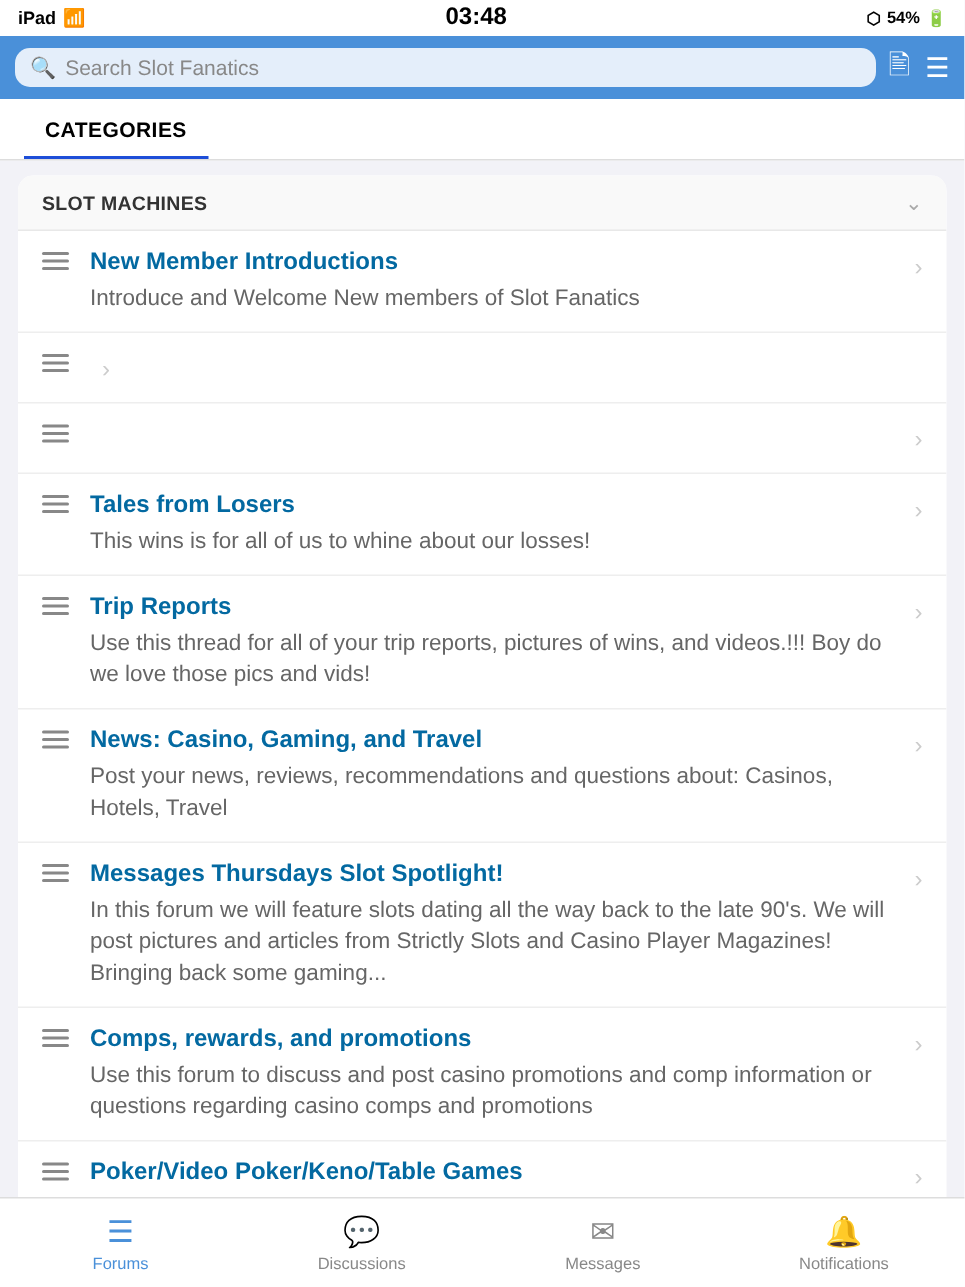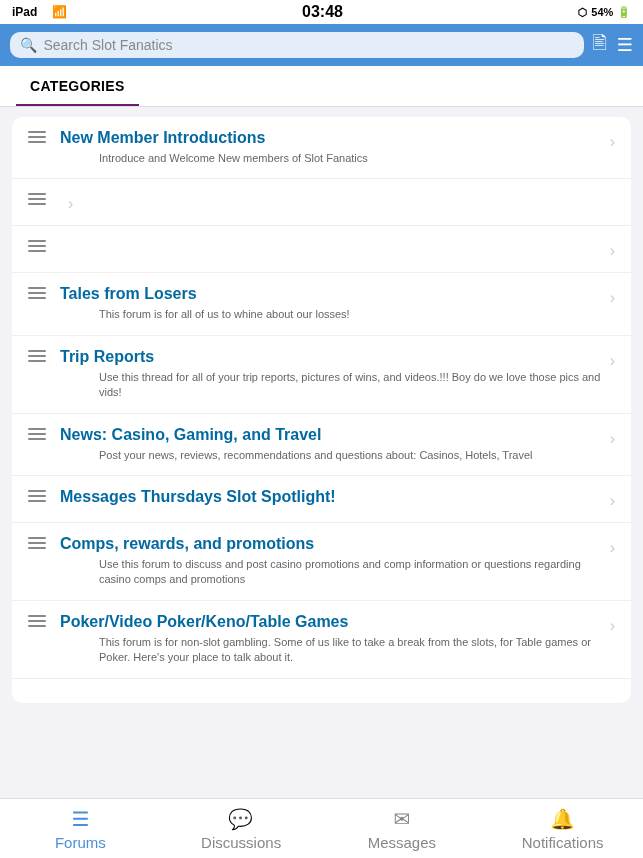--- a/index.html
+++ b/index.html
@@ -15,21 +15,21 @@
     .status-bar {
       background: #fff;
       display: flex;
       justify-content: space-between;
       align-items: center;
       padding: 4px 12px;
       height: 24px;
       font-size: 12px;
       font-weight: 600;
     }
-    .status-left { display: flex; align-items: flex-start; gap: 15px; }
+    .status-left { display: flex; align-items: flex-start; gap: 5px; }
     .status-center { font-size: 16px; font-weight: 600; }
     .status-right { display: flex; align-items: center; gap: 4px; font-size: 11px; }
 
     
     .nav-bar {
       background: #4a90d9;
       padding: 6px 10px;
       display: flex;
       align-items: center;
       gap: 8px;
@@ -59,21 +59,21 @@
       padding: 12px 14px 10px;
       font-size: 14px;
       font-weight: 600;
       color: #888;
       cursor: pointer;
       border-bottom: 2px solid transparent;
       letter-spacing: 0.3px;
     }
     .tab.active {
       color: #000;
-      border-bottom: 2px solid #701a75;
+      border-bottom: 2px solid #1d4ed8;
     }
 
     
     .main-content {
       padding: 10px 12px 70px;
     }
 
     
     .category-section {
       background: #fff;
@@ -127,24 +127,23 @@
     .forum-icon span:nth-child(2) { width: 18px; }
     .forum-icon span:nth-child(3) { width: 18px; }
     .forum-content { flex: 1; }
     .forum-name {
       font-size: 16px;
       font-weight: 700;
       color: #0369a1;
       margin-bottom: 4px;
     }
     .forum-desc {
-      font-size: 11px;
+      font-size: 15px;
       color: #666;
       line-height: 1.4;
-      margin-left: 39px;
     }
     .forum-arrow {
       color: #ccc;
       font-size: 16px;
       margin-left: 8px;
       margin-top: 4px;
       flex-shrink: 0;
     }
 
     
@@ -161,21 +160,21 @@
       flex: 1;
       display: flex;
       flex-direction: column;
       align-items: center;
       justify-content: center;
       gap: 3px;
       cursor: pointer;
     }
     .bottom-tab-icon { font-size: 20px; color: #888; }
     .bottom-tab-icon.active { color: #4a90d9; }
-    .bottom-tab-label { font-size: 15px; color: #888; }
+    .bottom-tab-label { font-size: 11px; color: #888; }
     .bottom-tab-label.active { color: #4a90d9; }
   </style>
 </head>
 <body>
 
 <div class="status-bar">
   <div class="status-left">
     <span>iPad</span>
     <span>📶</span>
   </div>
@@ -198,20 +197,24 @@
   </div>
 </div>
 
 <div class="tabs">
   <div class="tab active">CATEGORIES</div>
 </div>
 
 <div class="main-content">
   <div class="category-section">
 
+    <div class="section-header">
+      <span class="section-title">SLOT MACHINES</span>
+      <span class="chevron-down">⌄</span>
+    </div>
 
     <div class="forum-item">
       <div class="forum-icon">
         <span></span>
           <span></span>
           <span></span>
       </div>
       <div class="forum-content">
         <div class="forum-name">New Member Introductions</div>
         <div class="forum-desc">Introduce and Welcome New members of Slot Fanatics</div>
@@ -240,21 +243,21 @@
     </div>
 
     <div class="forum-item">
       <div class="forum-icon">
         <span></span>
           <span></span>
           <span></span>
       </div>
       <div class="forum-content">
         <div class="forum-name">Tales from Losers</div>
-        <div class="forum-desc">This forum is for all of us to whine about our losses!</div>
+        <div class="forum-desc">This wins is for all of us to whine about our losses!</div>
       </div>
       <span class="forum-arrow">›</span>
     </div>
 
     <div class="forum-item">
       <div class="forum-icon">
         <span></span>
           <span></span>
           <span></span>
       </div>
@@ -279,20 +282,21 @@
     </div>
 
     <div class="forum-item">
       <div class="forum-icon">
         <span></span>
           <span></span>
           <span></span>
       </div>
       <div class="forum-content">
         <div class="forum-name">Messages Thursdays Slot Spotlight!</div>
+        <div class="forum-desc">In this forum we will feature slots dating all the way back to the late 90's. We will post pictures and articles from Strictly Slots and Casino Player Magazines! Bringing back some gaming...</div>
       </div>
       <span class="forum-arrow">›</span>
     </div>
 
     <div class="forum-item">
       <div class="forum-icon">
         <span></span>
           <span></span>
           <span></span>
       </div>

